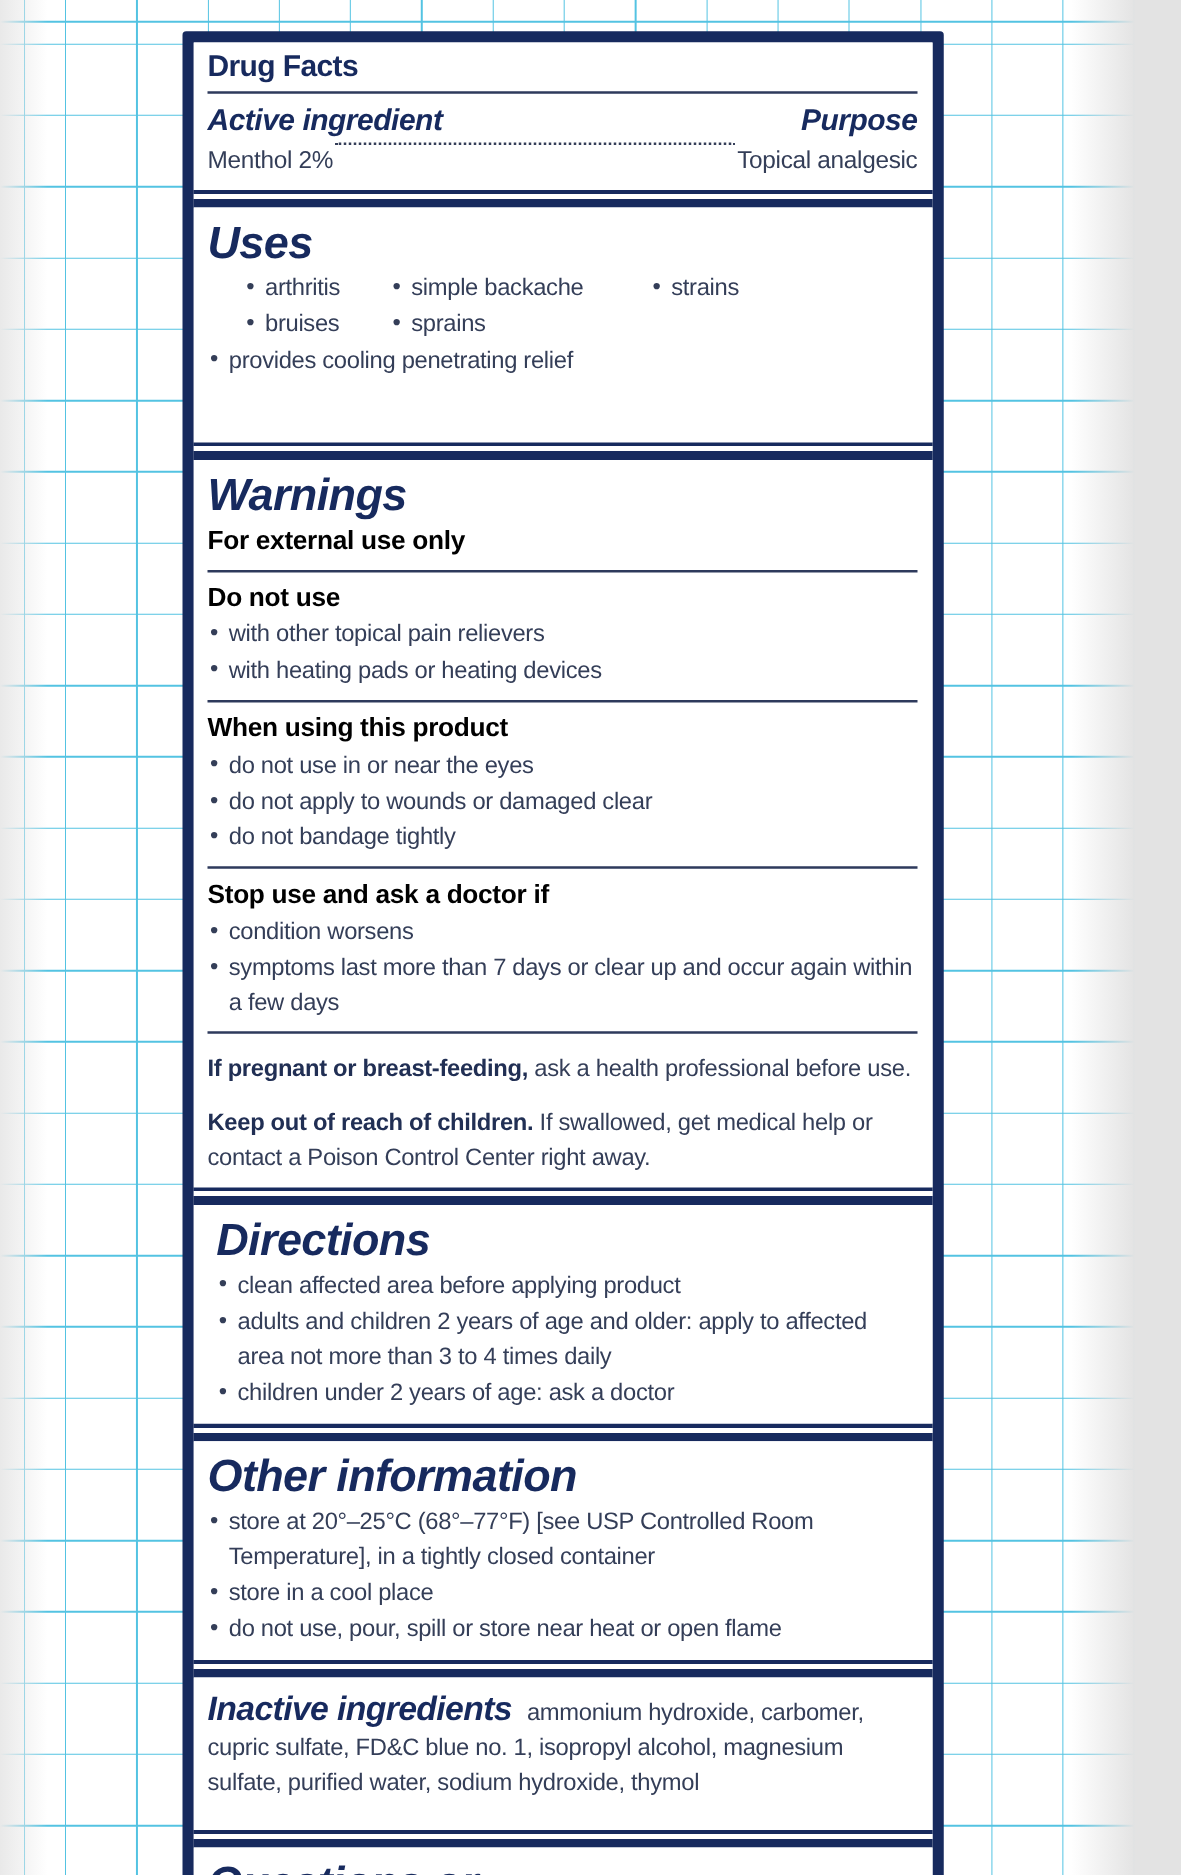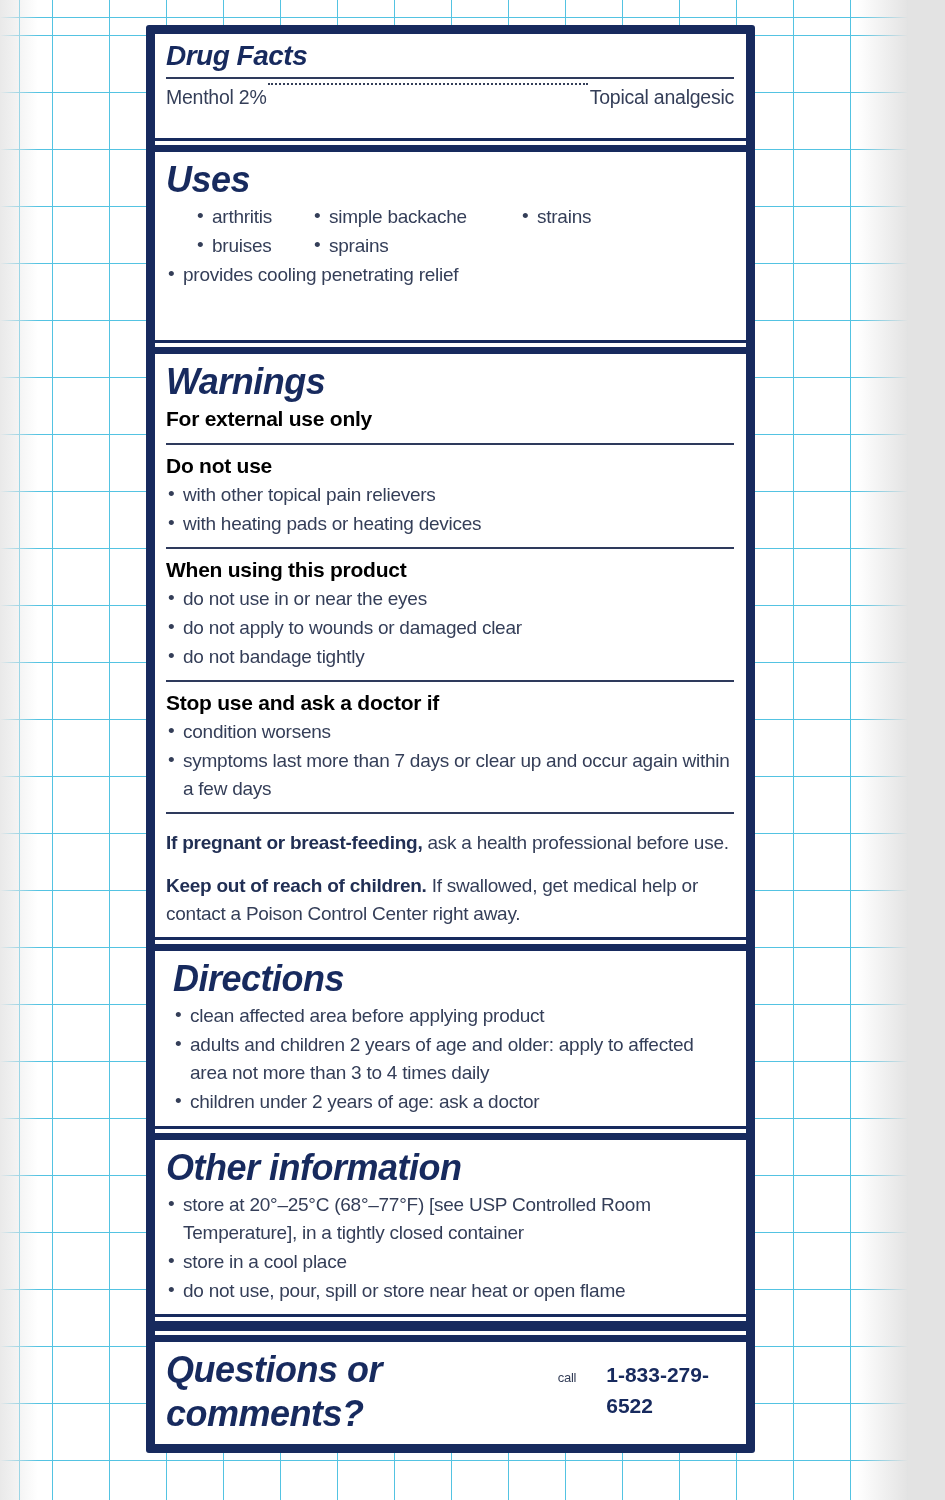--- a/index.html
+++ b/index.html
@@ -25,21 +25,21 @@
   .panel{
     position:absolute;left:146px;top:25px;width:609px;box-sizing:border-box;
     border:9px solid #172a5e;border-radius:3px;background:#ffffff;
     display:flex;flex-direction:column;
     color:#343e58;font-size:19px;letter-spacing:-0.25px;line-height:1.47;
   }
   .sec{padding:6px 12px 9px 11px;box-sizing:border-box;background:#fff;}
   .divider{flex:0 0 14px;height:14px;
     background:linear-gradient(to bottom,#172a5e 0 3px,#ffffff 3px 7px,#172a5e 7px 14px);}
   h1,h2,h3{margin:0;font-weight:bold;color:#172a5e;}
-  .title{font-size:28px;font-style:italic;line-height:1.15;letter-spacing:-0.5px;}
+  .title{font-size:24px;line-height:1.15;letter-spacing:-0.5px;}
   .head{font-size:36px;font-style:italic;line-height:1.2;letter-spacing:-0.5px;margin-bottom:2px;}
   .subhead{font-size:21px;font-weight:bold;font-style:normal;color:#000000;line-height:1.35;}
   .rule{border:none;border-top:2px solid #2e3a5c;margin:9px 0 7px;}
   .title-rule{margin:5px 0 4px;}
   .ai-row{display:flex;justify-content:space-between;align-items:baseline;}
   .ai-row .h2{font-size:24px;font-weight:bold;font-style:italic;color:#172a5e;letter-spacing:-0.4px;}
   .leader-row{display:flex;align-items:flex-start;font-size:19.5px;}
   .leader{flex:1;border-bottom:2.5px dotted #343e58;margin:0 2px 5px;}
   ul{list-style:none;margin:1px 0 0;padding:0;}
   li{position:relative;padding-left:17px;margin:0 0 1px;}
@@ -68,20 +68,24 @@
 
 <div class="paper"></div>
 <div class="edge left"></div>
 <div class="edge right"></div>
 
 <section class="panel">
 
   <div class="sec s-header">
     <h1 class="title">Drug Facts</h1>
     <hr class="rule title-rule">
+    <div class="ai-row">
+      <span class="h2">Active ingredient</span>
+      <span class="h2">Purpose</span>
+    </div>
     <div class="leader-row">
       <span>Menthol 2%</span>
       <span class="leader"></span>
       <span>Topical analgesic</span>
     </div>
   </div>
 
   <div class="divider"></div>
 
   <div class="sec s-uses">
@@ -146,20 +150,23 @@
     <h2 class="head">Other information</h2>
     <ul>
       <li>store at 20°–25°C (68°–77°F) [see USP Controlled Room Temperature], in a tightly closed container</li>
       <li>store in a cool place</li>
       <li>do not use, pour, spill or store near heat or open flame</li>
     </ul>
   </div>
 
   <div class="divider"></div>
 
+  <div class="sec s-inactive">
+    <p class="inactive-p"><span class="head-inline">Inactive ingredients</span><span>ammonium hydroxide, carbomer, cupric sulfate, FD&amp;C blue no. 1, isopropyl alcohol, magnesium sulfate, purified water, sodium hydroxide, thymol</span></p>
+  </div>
 
   <div class="divider"></div>
 
   <div class="sec s-questions">
     <div class="q-row">
       <h2 class="head">Questions or comments?</h2>
       <span class="q-call">call</span>
       <span class="q-phone">1-833-279-6522</span>
     </div>
   </div>

